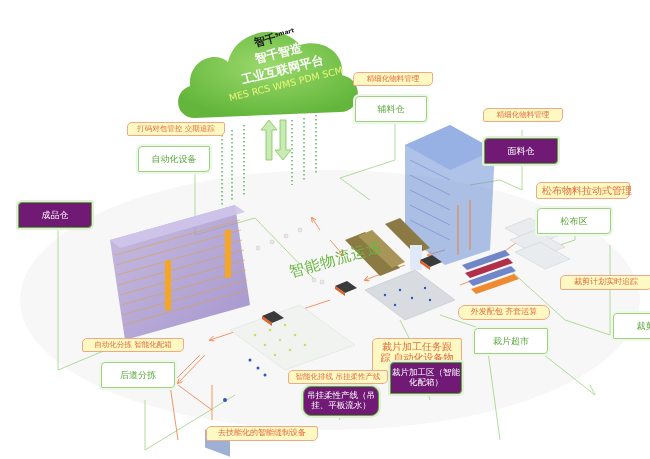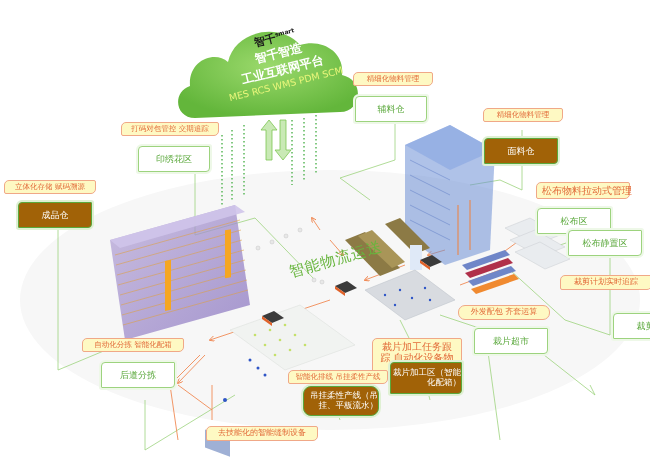--- a/index.html
+++ b/index.html
@@ -2,21 +2,21 @@
 <html><head>
 <meta charset="utf-8">
 <style>
   html,body{margin:0;padding:0;background:#ffffff;}
   body{width:650px;height:459px;position:relative;overflow:hidden;font-family:"DejaVu Sans",sans-serif;}
   #stage{position:absolute;left:0;top:0;width:650px;height:459px;}
   svg.layer{position:absolute;left:0;top:0;width:650px;height:459px;}
   .tag{position:absolute;font-size:7.5px;line-height:1.1;color:#e26b3a;background:#fef9c3;border:1px solid #f0a887;border-radius:5px 2px 5px 2px;padding:2px 5px;white-space:nowrap;text-align:center;}
   .tag.two{white-space:normal;}
   .box{position:absolute;font-size:9px;color:#5aa83b;background:#fff;border:1.5px solid #9dd37e;border-radius:4px 1px 4px 1px;display:flex;align-items:center;justify-content:center;text-align:center;box-shadow:0 0 0 2px #eef8e8;font-family:Liberation Serif, serif;}
-  .box.solid{background:#a16207;color:#fff;border-color:#5aa83b;box-shadow:0 0 0 2px #dff0d3;text-align:right;}
+  .box.solid{background:#701a75;color:#fff;border-color:#5aa83b;box-shadow:0 0 0 2px #dff0d3;}
   .box.two{font-size:8.5px;line-height:1.15;}
   .cloud-text{position:absolute;text-align:center;color:#fff;transform:rotate(-14deg);font-weight:bold;}
   .flowtext{position:absolute;color:#67b53d;font-size:15px;transform:rotate(-16deg);letter-spacing:1px;}
 </style>
 </head>
 <body>
 
 <div id="stage">
 
   <svg class="layer" viewBox="0 0 650 459">
@@ -209,38 +209,36 @@
 
   <div class="tag" style="left:353px;top:72px;width:68px;">精细化物料管理</div>
   <div class="box" style="left:355px;top:96px;width:70px;height:24px;">辅料仓</div>
 
   <div class="tag" style="left:483px;top:108px;width:68px;">精细化物料管理</div>
   <div class="box solid" style="left:484px;top:138px;width:72px;height:24px;">面料仓</div>
 
   <div class="tag" style="left:536px;top:182px;width:82px;font-size:10px;">松布物料拉动式管理</div>
   <div class="box" style="left:537px;top:208px;width:72px;height:24px;">松布区</div>
 
-  <div class="box" style="width: 72px; height: 24px; left: 568px; top: 230px;">松布静置区</div>
 
   <div class="tag" style="left: 560px; top: 275px; width: 80px; font-size: 8px;">裁剪计划实时追踪</div>
   <div class="box" style="left: 565px; top: 313px; width: 72px; height: 24px; margin-left: 48px;">裁剪区</div>
 
   <div class="tag" style="left: 458px; top: 305px; width: 80px; font-size: 8px; border-radius: 7px;">外发配包 齐套运算</div>
   <div class="box" style="left: 474px; top: 328px; width: 72px; height: 24px;">裁片超市</div>
 
   <div class="tag two" style="left: 372px; top: 338px; width: 78px; font-size: 10px;">裁片加工任务跟踪 自动化设备物联数采</div>
   <div class="box solid two" style="left: 390px; top: 362px; width: 70px; height: 30px;">裁片加工区（智能化配箱）</div>
 
   <div class="tag" style="left: 288px; top: 370px; width: 88px;">智能化排线 吊挂柔性产线</div>
   <div class="box solid two" style="left: 303px; top: 386px; width: 74px; height: 28px; border-radius: 8px;">吊挂柔性产线（吊挂、平板流水）</div>
 
   <div class="tag" style="left: 206px; top: 426px; width: 100px; font-size: 8px;">去技能化的智能缝制设备</div>
 
   <div class="tag" style="left:82px;top:338px;width:90px;">自动化分拣 智能化配箱</div>
   <div class="box" style="left:101px;top:362px;width:72px;height:24px;">后道分拣</div>
 
-  <div class="tag" style="left:4px;top:180px;width:80px;">立体化存储 赋码溯源</div>
   <div class="box solid" style="left:18px;top:202px;width:72px;height:24px;">成品仓</div>
 
-  <div class="tag" style="left:121px;top:122px;width:86px;">打码对包管控 交期追踪</div>
-  <div class="box" style="left:138px;top:146px;width:70px;height:24px;">印绣花区</div>
+  <div class="tag" style="left:127px;top:122px;width:86px;">打码对包管控 交期追踪</div>
+  <div class="box" style="left:138px;top:146px;width:70px;height:24px;">自动化设备</div>
 
 </div>
 
 </body></html>

